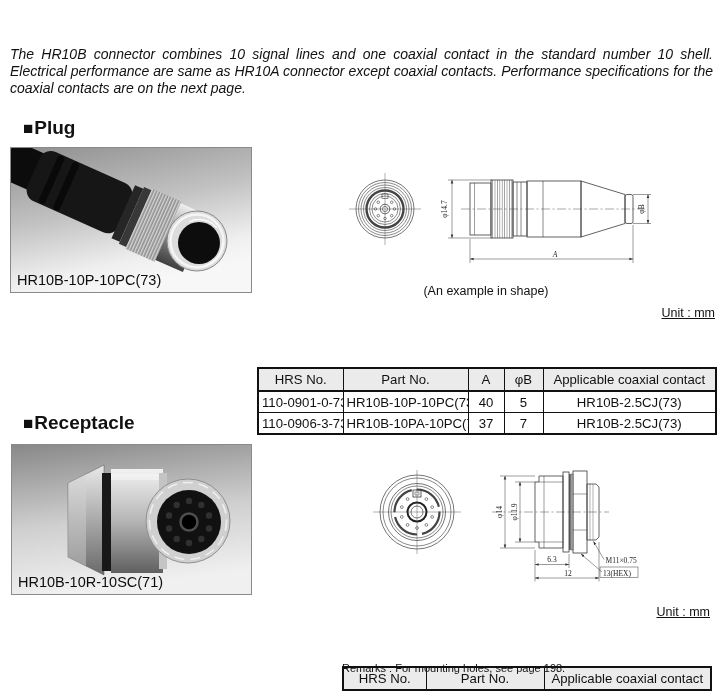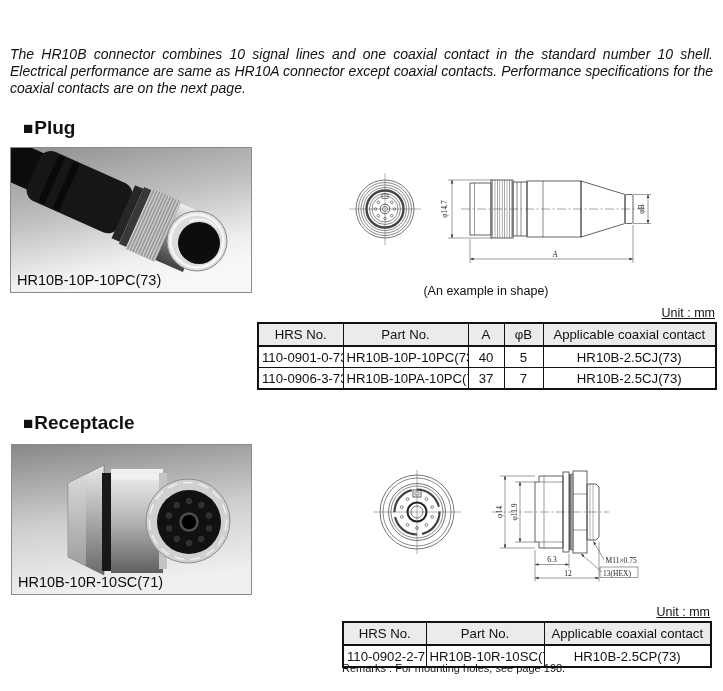--- a/index.html
+++ b/index.html
@@ -27,21 +27,21 @@
   #plug-drawing{left:333px;top:163px;width:335px;height:108px;}
   #receptacle-drawing{left:372px;top:464px;width:340px;height:122px;}
 
   .caption{position:absolute;left:336px;top:284px;width:300px;text-align:center;font-size:12.5px;}
 
   .unit{position:absolute;font-size:12.5px;text-align:right;width:150px;text-decoration:underline;}
   #plug-unit{left:565px;top:306px;}
   #receptacle-unit{left:560px;top:605px;}
 
   table{border-collapse:collapse;position:absolute;table-layout:fixed;
-        font-size:13.2px;text-align:center;border:2px solid #111;}
+        font-size:13.2px;text-align:center;border:2px solid #111;margin-top:45px;}
   #plug-table{left:257px;top:322px;width:458px;}
   #receptacle-table{left:342px;top:621px;width:368px;}
   td{border:1px solid #111;padding:0 3px;height:20px;overflow:hidden;white-space:nowrap;}
   thead td{background:#ebebeb;height:21px;border-bottom-width:2px;}
 
   .remarks{position:absolute;left:342px;top:662px;font-size:11px;}
 
   .dimtxt{font-family:"Liberation Serif",serif;font-size:7.5px;fill:#222;stroke:none;}
 </style>
 </head>

